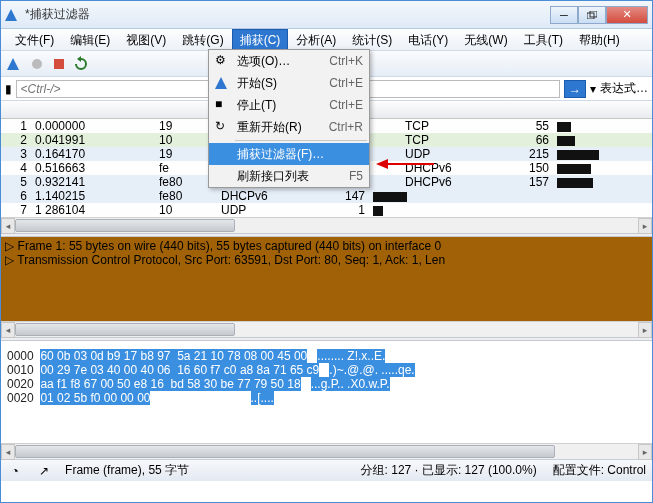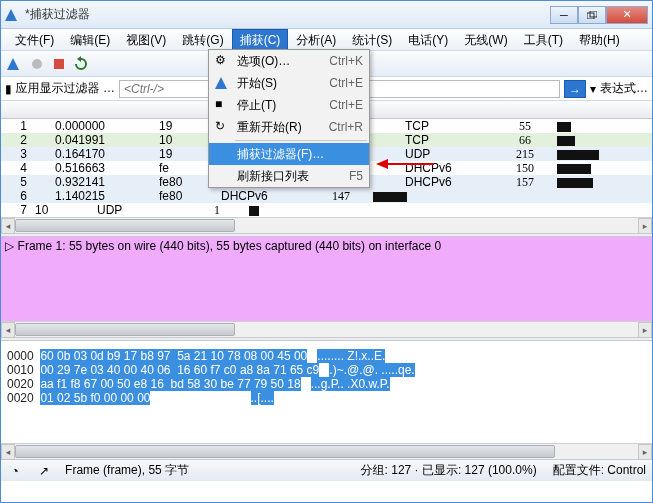--- a/index.html
+++ b/index.html
@@ -31,29 +31,29 @@
 .prow { display: flex; height: 14px; font-family: Consolas, monospace; font-size: 12px; }
 .prow.r0 { background: #fefefe; }
 .prow.r1 { background: #e3f0db; }
 .prow.r2 { background: #e6eef8; }
 .prow.r3 { background: #fefefe; }
 .prow.r4 { background: #e6eef8; }
 .prow.r5 { background: #e6eef8; }
 .prow.r6 { background: #fefefe; }
 .pc { padding: 0 4px; overflow: hidden; white-space: nowrap; }
 .c-no { width: 30px; text-align: right; }
-.c-time { width: 124px; text-align: center; padding-right: 30px; }
+.c-time { width: 124px; text-align: left; padding-right: 30px; }
 .c-src { width: 62px; }
 .c-dst { width: 184px; }
 .c-proto { width: 96px; }
-.c-len { width: 56px; text-align: center; font-family: Liberation Serif, serif; }
+.c-len { width: 56px; text-align: right; }
 .c-bar { width: 46px; }
 .bar { display: inline-block; height: 10px; background: #111; vertical-align: middle; margin-top: 1px; }
 .splitter { height: 4px; background: #eceef1; border-top: 1px solid #c5c9d0; border-bottom: 1px solid #c5c9d0; }
-.details { height: 84px; overflow: hidden; background: #f0abfc; font-family: Consolas, monospace; font-size: 12px; padding: 2px 4px; }
+.details { height: 84px; overflow: hidden; background: #a16207; font-family: Consolas, monospace; font-size: 12px; padding: 2px 4px; }
 .detline { white-space: nowrap; overflow: hidden; }
 .hex { height: 102px; background: #fff; font-family: Consolas, monospace; font-size: 12px; padding: 8px 6px; overflow: hidden; }
 .hexrow { white-space: pre; }
 .hexoff { color: #222; }
 .hexb { background: #3b8fe0; color: #fff; }
 .statusbar { height: 22px; background: linear-gradient(#f6f8fb,#e4eaf2); display: flex; align-items: center; padding: 0 6px; border-top: 1px solid #c5cedb; gap: 16px; }
 .statusbar .seg { white-space: nowrap; }
 .expr { display:flex; align-items:center; gap:2px; margin-left:auto; }
 .gobtn { width:22px; height:18px; background:#2e77d0; color:#fff; display:flex; align-items:center; justify-content:center; border:1px solid #1a5bb0; }
 .hscroll { height: 16px; background: #f0f0f0; border-top: 1px solid #d0d0d0; position: relative; }
@@ -116,21 +116,20 @@
   <span class="toolicon">
       <svg viewBox="0 0 16 16">
         <path d="M8 3 a5 5 0 1 1 -5 5" fill="none" stroke="#2a7a2a" stroke-width="2"></path>
         <path d="M8 0 L8 6 L4 3 Z" fill="#2a7a2a"></path>
       </svg>
     </span>
 </div>
 
 <div class="filterbar">
   <span>▮</span>
-  <span>应用显示过滤器 …</span>
   <input class="filterinput" placeholder="&lt;Ctrl-/&gt;" style="">
   <div class="expr">
     <div class="gobtn">→</div>
     <span style="padding:0 2px">▾</span>
     <span>表达式…</span>
   </div>
 </div>
 
 <div class="dropdown">
   <div class="dditem">
@@ -230,37 +229,39 @@
     <div class="prow r5">
       <div class="pc c-no">6</div>
       <div class="pc c-time">1.140215</div>
       <div class="pc c-src">fe80</div>
       <div class="pc c-proto">DHCPv6</div>
       <div class="pc c-len">147</div>
       <div class="pc c-bar"><span class="bar" style="width:34px"></span></div>
     </div>
     <div class="prow r6">
       <div class="pc c-no">7</div>
+      <div class="pc c-time">1 286104</div>
       <div class="pc c-src">10</div>
       <div class="pc c-proto">UDP</div>
       <div class="pc c-len">1</div>
       <div class="pc c-bar"><span class="bar" style="width:10px"></span></div>
     </div>
   </div>
 
 <div class="hscroll">
   <div class="arr">◂</div>
     <div class="thumb"></div>
     <div class="arr r">▸</div>
 </div>
 
 <div class="splitter"></div>
 
 <div class="details">
   <div class="detline"><span>▷ </span><span>Frame 1: 55 bytes on wire (440 bits), 55 bytes captured (440 bits) on interface 0</span></div>
+  <div class="detline"><span>▷ </span><span>Transmission Control Protocol, Src Port: 63591, Dst Port: 80, Seq: 1, Ack: 1, Len</span></div>
 </div>
 
 <div class="hscroll">
   <div class="arr">◂</div>
     <div class="thumb" style="width:220px"></div>
     <div class="arr r">▸</div>
 </div>
 
 <div class="splitter"></div>
 

